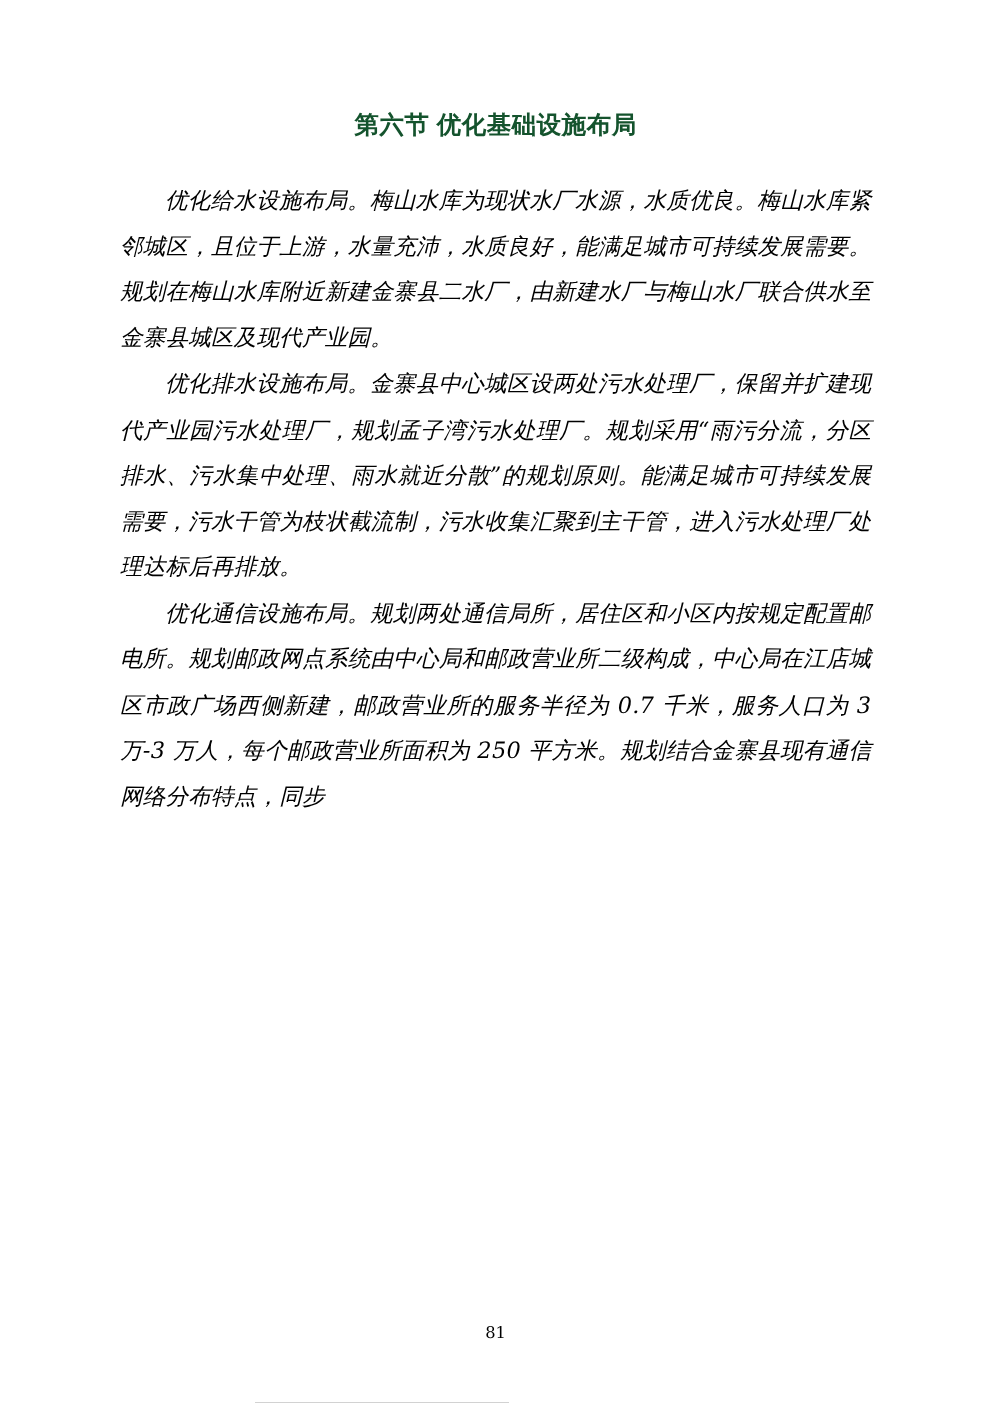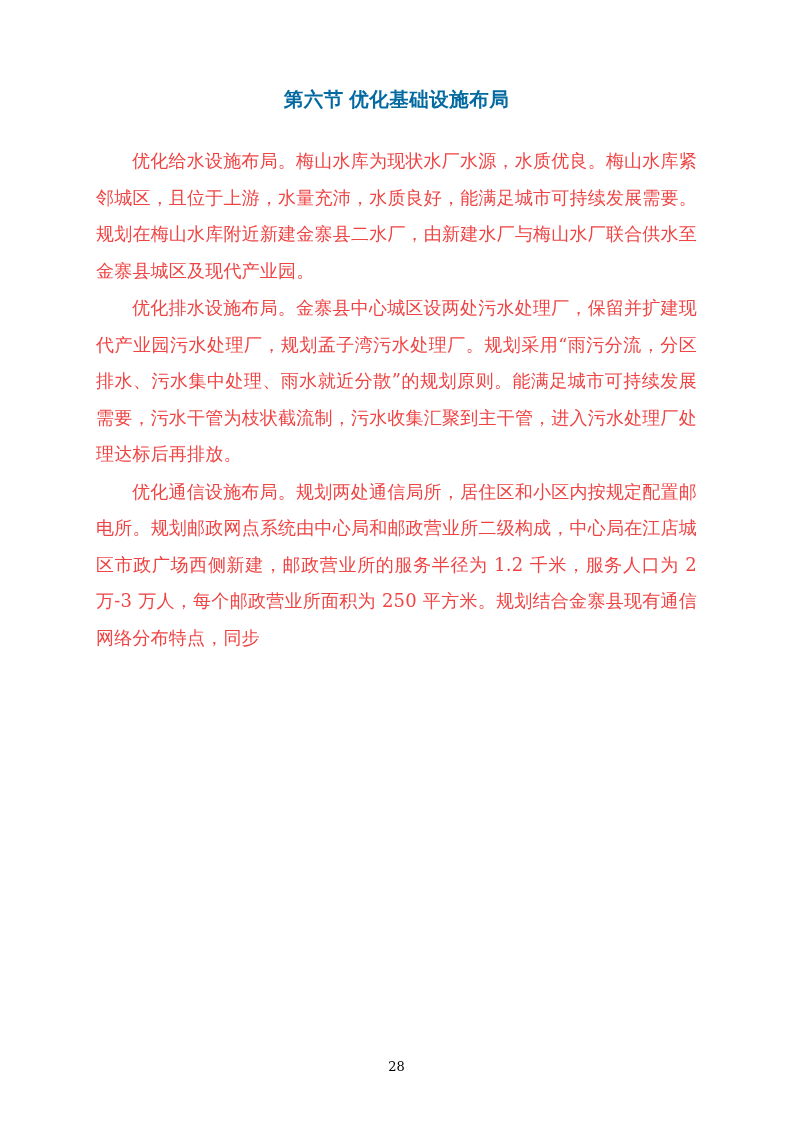--- a/index.html
+++ b/index.html
@@ -25,48 +25,49 @@
     right: 96px;
     top: 86px;
     bottom: 60px;
   }
   .doc-title {
     text-align: center;
     font-size: 19.5px;
     font-weight: bold;
     letter-spacing: 0.5px;
     margin: 0 0 30px 0;
-    color: #0369a1;
-    font-family: Liberation Serif, serif;
+    color: #14532d;
+    font-family: Liberation Sans, sans-serif;
   }
   .para {
     font-size: 18px;
     line-height: 36.5px;
     text-align: justify;
     text-justify: inter-ideograph;
     text-indent: 2em;
     margin: 0 0 1px 0;
-    color: #ef4444;
+    color: #000000;
     letter-spacing: 0.2px;
+    font-style: italic;
   }
   .page-number {
     position: absolute;
     bottom: 48px;
     left: 0;
     right: 0;
     text-align: center;
     font-size: 13px;
     color: #000;
     font-family: "DejaVu Serif", "Liberation Serif", serif;
   }
 </style>
 </head>
 <body>
 
 <div class="page">
   <div class="page-inner">
     <h1 class="doc-title">第六节 优化基础设施布局</h1>
     <p class="para">优化给水设施布局。梅山水库为现状水厂水源，水质优良。梅山水库紧邻城区，且位于上游，水量充沛，水质良好，能满足城市可持续发展需要。规划在梅山水库附近新建金寨县二水厂，由新建水厂与梅山水厂联合供水至金寨县城区及现代产业园。</p>
     <p class="para">优化排水设施布局。金寨县中心城区设两处污水处理厂，保留并扩建现代产业园污水处理厂，规划孟子湾污水处理厂。规划采用“雨污分流，分区排水、污水集中处理、雨水就近分散”的规划原则。能满足城市可持续发展需要，污水干管为枝状截流制，污水收集汇聚到主干管，进入污水处理厂处理达标后再排放。</p>
-    <p class="para">优化通信设施布局。规划两处通信局所，居住区和小区内按规定配置邮电所。规划邮政网点系统由中心局和邮政营业所二级构成，中心局在江店城区市政广场西侧新建，邮政营业所的服务半径为 1.2 千米，服务人口为 2 万-3 万人，每个邮政营业所面积为 250 平方米。规划结合金寨县现有通信网络分布特点，同步</p>
+    <p class="para">优化通信设施布局。规划两处通信局所，居住区和小区内按规定配置邮电所。规划邮政网点系统由中心局和邮政营业所二级构成，中心局在江店城区市政广场西侧新建，邮政营业所的服务半径为 0.7 千米，服务人口为 3 万-3 万人，每个邮政营业所面积为 250 平方米。规划结合金寨县现有通信网络分布特点，同步</p>
   </div>
-  <div class="page-number">28</div>
+  <div class="page-number">81</div>
 </div>
 
 </body></html>

